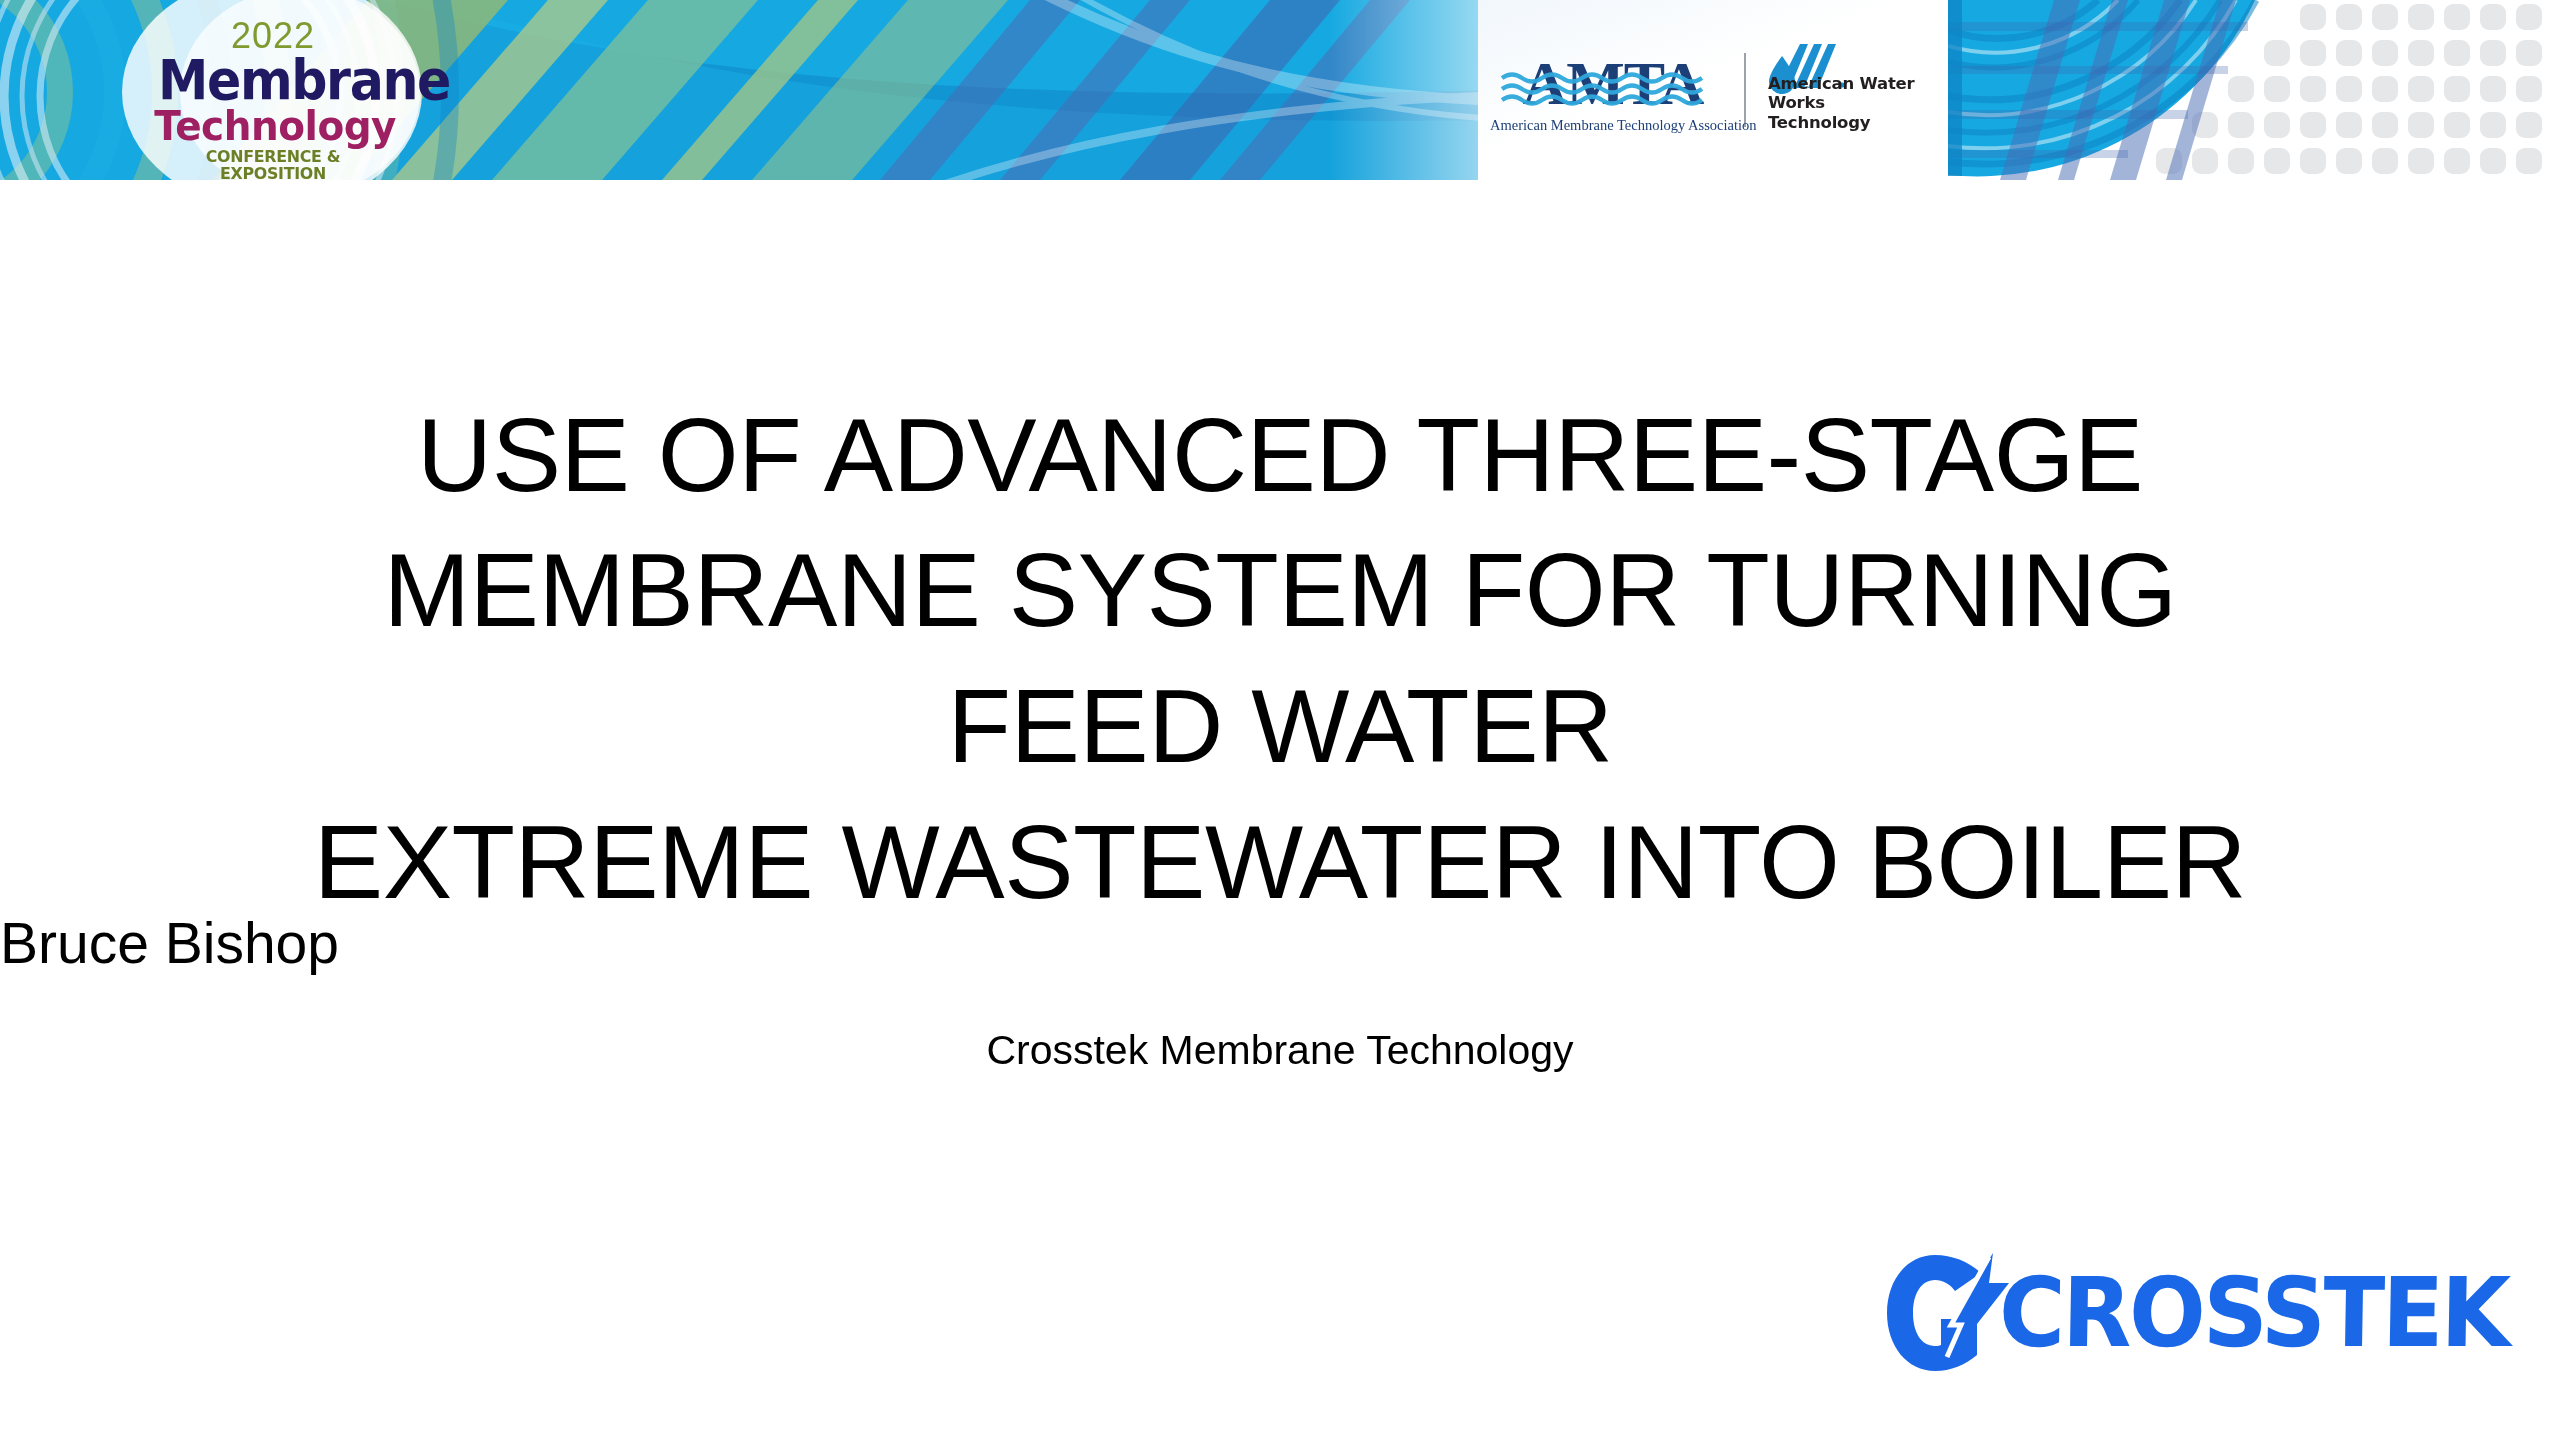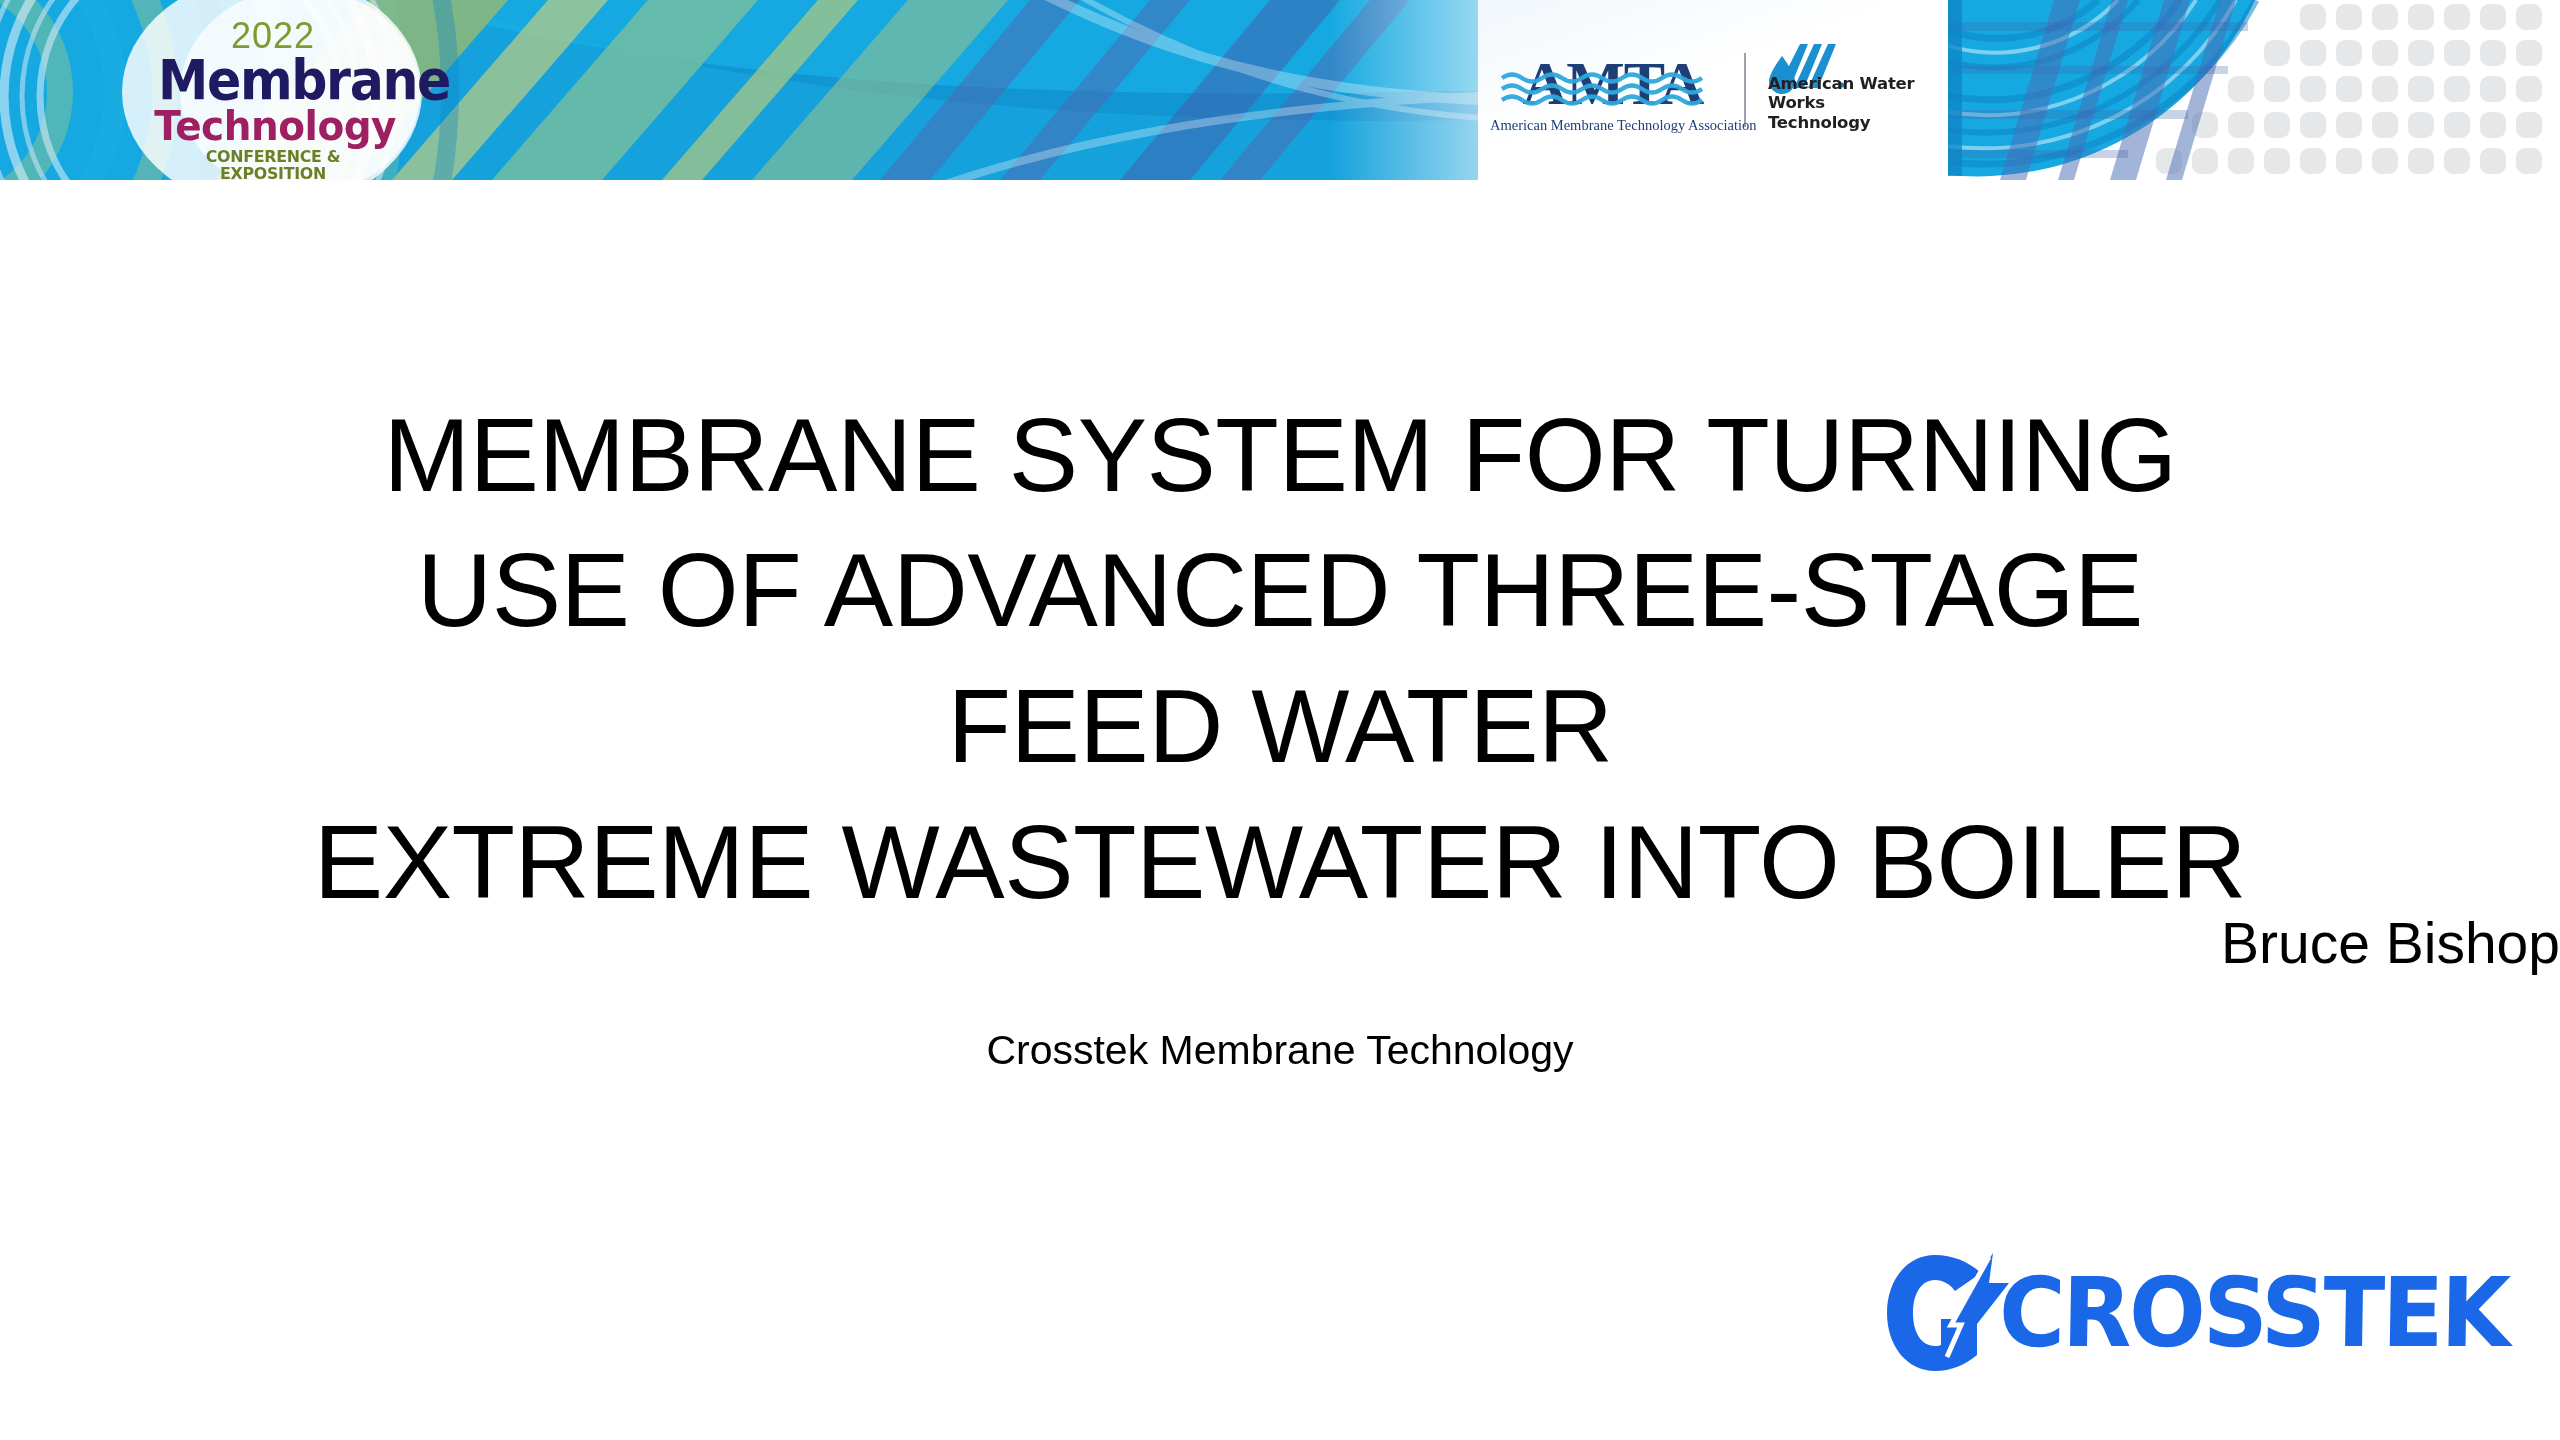--- a/index.html
+++ b/index.html
@@ -141,21 +141,21 @@
     letter-spacing: -0.5px;
   }
   #title .tline { display: block; white-space: nowrap; }
 
   
   #author-name {
     position: absolute;
     left: 0;
     top: 915px;
     width: 2560px;
-    text-align: right;
+    text-align: left;
     font-size: 57px;
     font-weight: 400;
     color: #000000;
     line-height: 1;
   }
   #author-affil {
     position: absolute;
     left: 0;
     top: 990px;
     width: 2560px;
@@ -393,22 +393,22 @@
       <div id="awwa-name">
         <div>American Water Works</div>
         <div>Technology</div>
       </div>
     </div>
 
   </div>
 </div>
 
 <h1 id="title">
+  <span class="tline">USE OF ADVANCED THREE-STAGE</span>
   <span class="tline">MEMBRANE SYSTEM FOR TURNING</span>
-  <span class="tline">USE OF ADVANCED THREE-STAGE</span>
   <span class="tline">FEED WATER</span>
   <span class="tline">EXTREME WASTEWATER INTO BOILER</span>
 </h1>
 
 <div id="author-name">Bruce Bishop</div>
 <div id="author-affil">Crosstek Membrane Technology</div>
 
 <div id="crosstek">
   <svg id="crosstek-mark" width="126" height="120" viewBox="0 0 126 120" xmlns="http://www.w3.org/2000/svg">
     <path d="M96,20 C84,9 68,2 50,2 C22,2 2,27 2,60 C2,93 22,118 50,118 C66,118 80,112 92,102 L92,66 L56,66 L56,92 C54,93 52,93 50,93 C36,93 28,79 28,60 C28,41 36,27 50,27 C58,27 65,31 70,38 Z" fill="#1a68e8"></path>

